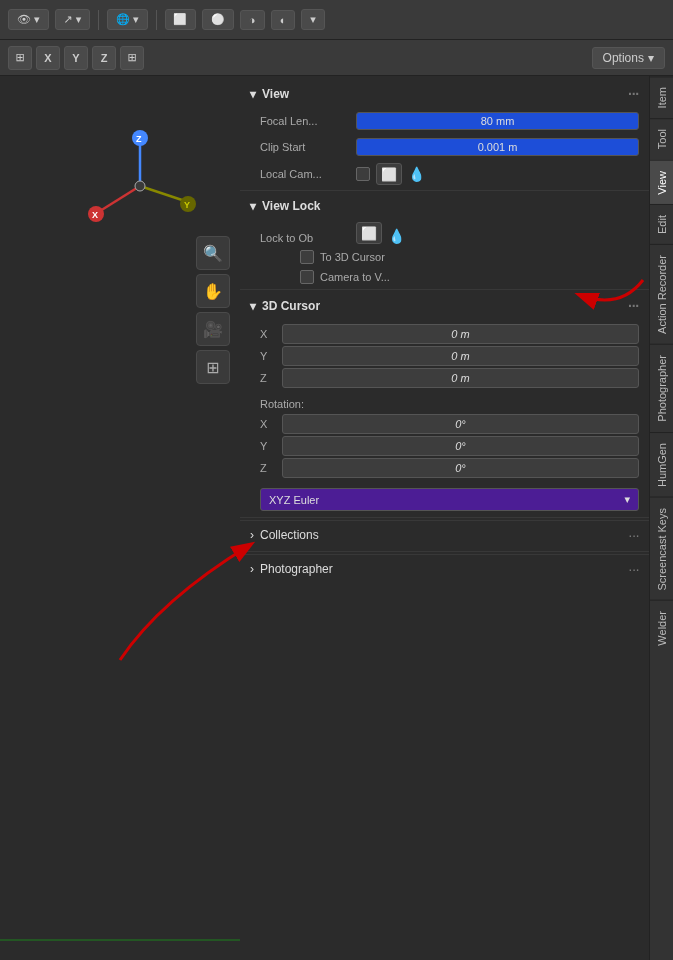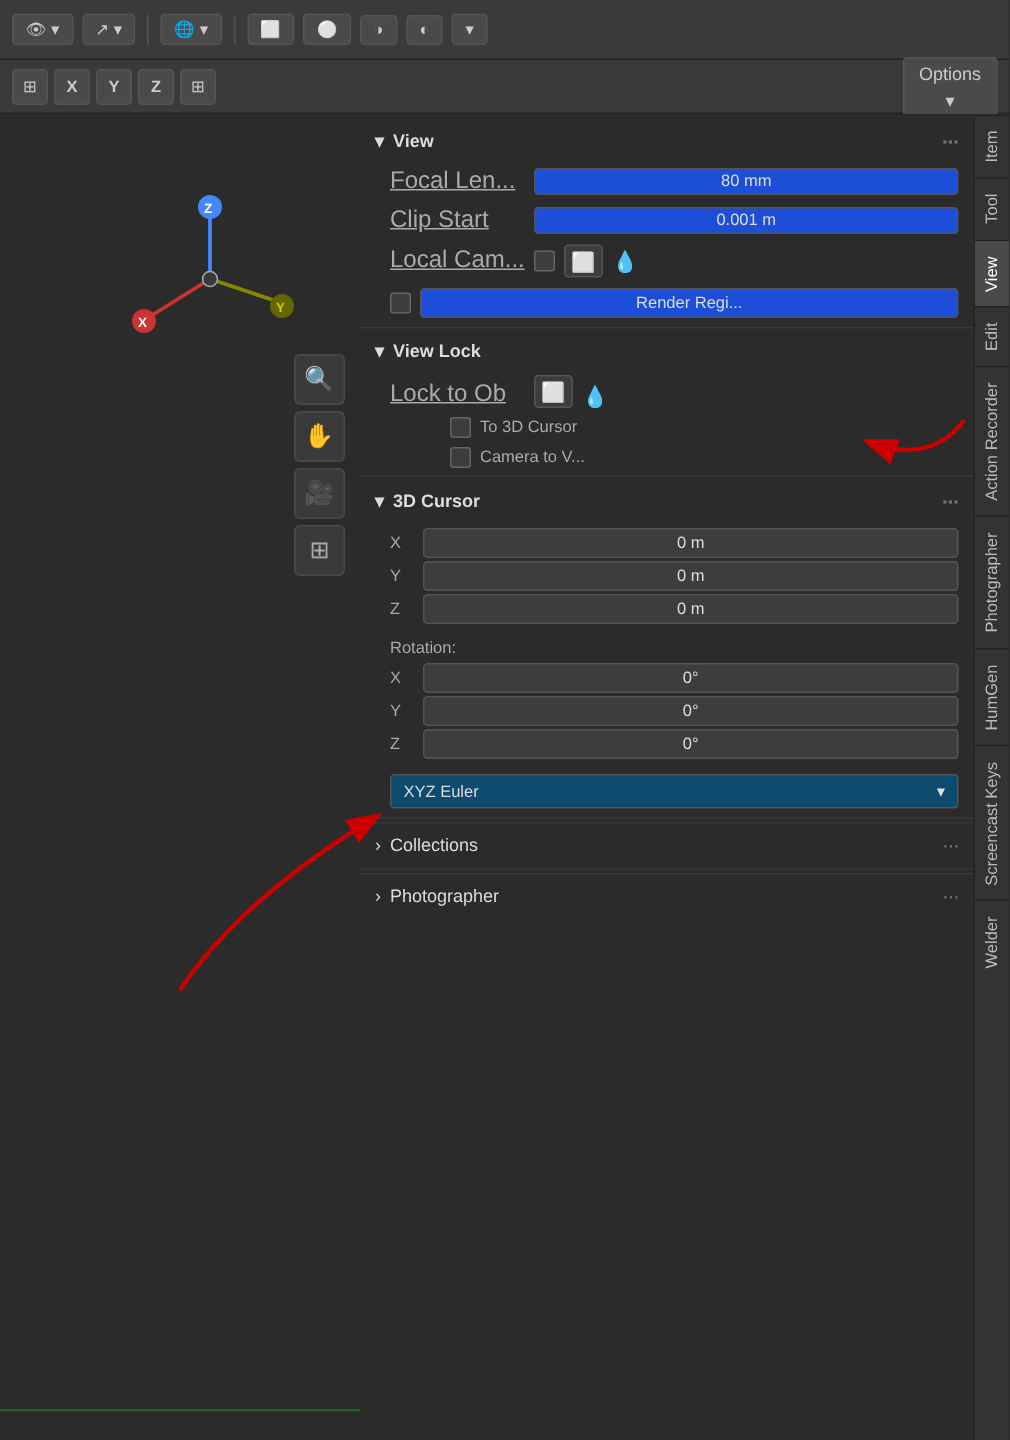--- a/index.html
+++ b/index.html
@@ -68,21 +68,20 @@
       border: 1px solid #555;
       border-radius: 3px;
       color: #ccc;
       padding: 3px 10px;
       font-size: 12px;
       cursor: pointer;
       display: flex;
       align-items: center;
       gap: 4px;
       margin-left: auto;
-      flex-direction: column;
     }
     .constraint-icon {
       width: 24px; height: 24px;
       background: #4a4a4a;
       border: 1px solid #555;
       border-radius: 3px;
       display: flex; align-items: center; justify-content: center;
       font-size: 11px;
     }
 
@@ -152,22 +151,21 @@
     .prop-row {
       display: flex;
       align-items: center;
       padding: 3px 10px 3px 20px;
       gap: 6px;
       min-height: 26px;
     }
     .prop-label {
       color: #aaa;
       min-width: 90px;
-      font-size: 16px;
-      text-decoration: underline;
+      font-size: 11px;
     }
     .prop-value {
       background: #1d4ed8;
       border: 1px solid #555;
       border-radius: 3px;
       color: #ddd;
       padding: 2px 8px;
       font-size: 11px;
       flex: 1;
       text-align: center;
@@ -267,28 +265,29 @@
     }
     .coord-value {
       background: #3d3d3d;
       border: 1px solid #555;
       border-radius: 3px;
       color: #ddd;
       font-size: 11px;
       flex: 1;
       padding: 3px 8px;
       text-align: center;
+      font-style: italic;
     }
 
     
     .dropdown-row {
       padding: 4px 10px 4px 20px;
     }
     .dropdown-btn {
-      background: #0c4a6e;
+      background: #4c1d95;
       border: 1px solid #555;
       border-radius: 3px;
       color: #ddd;
       font-size: 11px;
       padding: 4px 8px;
       width: 100%;
       display: flex;
       align-items: center;
       justify-content: space-between;
       cursor: pointer;
@@ -432,26 +431,20 @@
     </div>
 
 
     <div class="prop-row">
       <span class="prop-label">Local Cam...</span>
       <div class="fake-checkbox"></div>
       <div class="lock-btn">⬜</div>
       <button class="eyedropper-btn">💧</button>
     </div>
 
-    <div class="render-region-row">
-      <div style="display:flex;align-items:center;gap:6px;">
-        <div class="fake-checkbox"></div>
-        <div class="prop-value" style="display:inline-block;padding:3px 10px;">Render Regi...</div>
-      </div>
-    </div>
 
     <div class="divider"></div>
 
     <div class="section-header">
       <div class="section-header-left">
         <span>▾</span>
         <span>View Lock</span>
       </div>
     </div>
 

